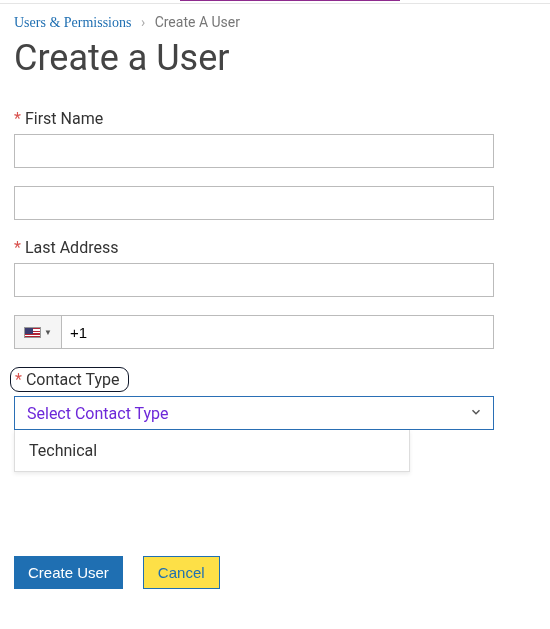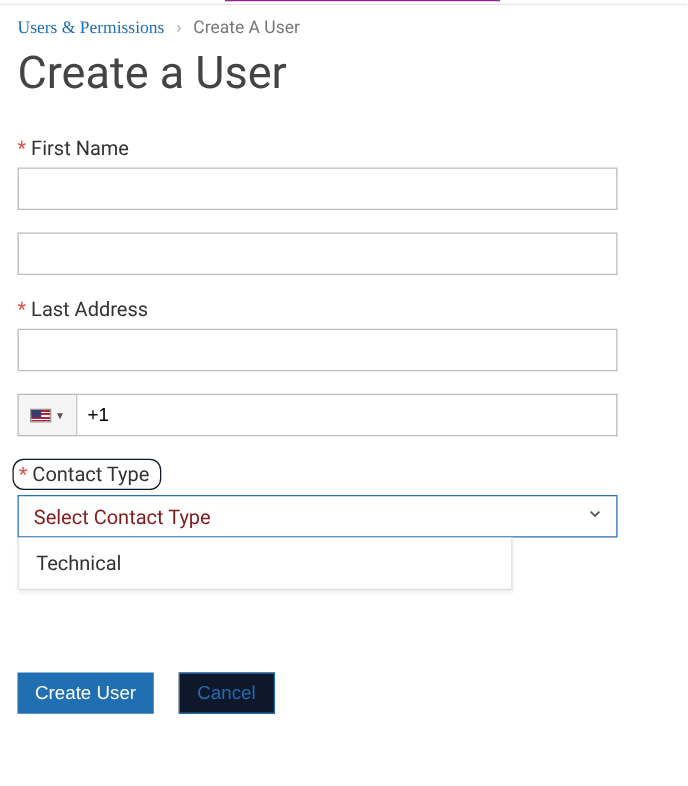--- a/index.html
+++ b/index.html
@@ -136,21 +136,21 @@
 
   .select-box {
     width: 480px;
     height: 34px;
     border: 1px solid #2a6fb5;
     display: flex;
     align-items: center;
     justify-content: space-between;
     padding: 0 10px 0 12px;
     font-size: 16px;
-    color: #7f1d1d;
+    color: #6d28d9;
     cursor: pointer;
     background: #fff;
     position: relative;
     z-index: 2;
   }
   .chevron {
     font-size: 14px;
     color: #555;
   }
   .dropdown {
@@ -166,35 +166,35 @@
   .dropdown .opt {
     padding: 3px 14px;
     font-size: 16px;
     color: #333;
     cursor: pointer;
   }
 
   .actions {
     position: absolute;
     left: 14px;
-    top: 538px;
+    top: 556px;
     display: flex;
     gap: 20px;
     z-index: 1;
   }
   .btn-primary {
     background: #1f6fb2;
     color: #fff;
     border: none;
     padding: 8px 14px;
     font-size: 15px;
     cursor: pointer;
   }
   .btn-secondary {
-    background: #0f172a;
+    background: #fde047;
     color: #1f6fb2;
     border: 1px solid #1f6fb2;
     padding: 7px 14px;
     font-size: 15px;
     cursor: pointer;
   }
 </style>
 </head>
 <body>
 

